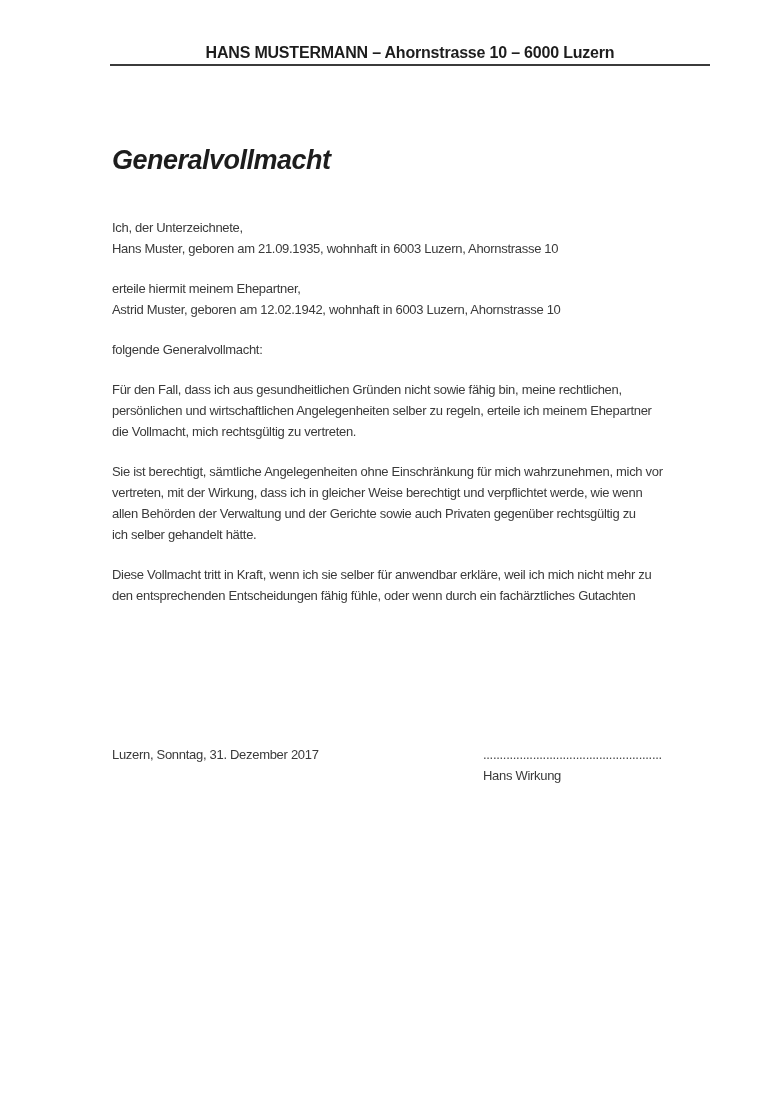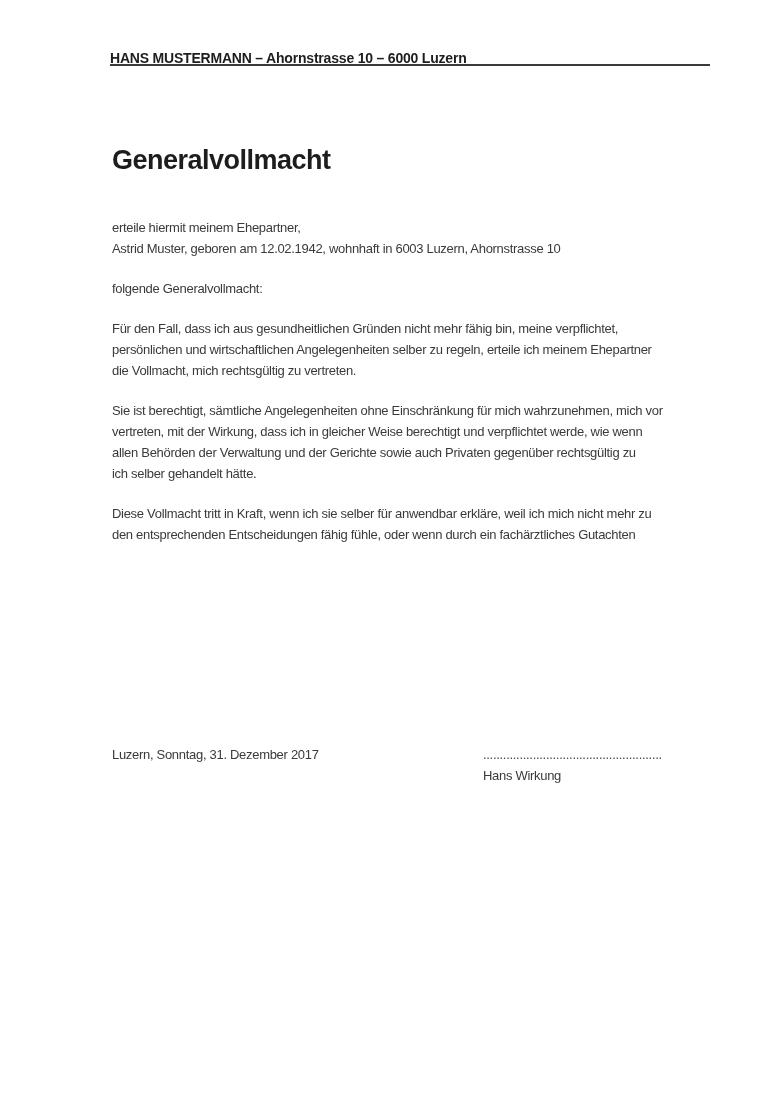--- a/index.html
+++ b/index.html
@@ -8,34 +8,36 @@
     width: 781px; height: 1104px;
     position: relative; overflow: hidden;
     font-family: "Liberation Sans", "DejaVu Sans", sans-serif;
     color: var(--text, #3a3a3a);
   }
   .page {
     position: absolute; inset: 0;
     background: var(--background, #ffffff);
   }
   .letterhead-text {
-    position: absolute; top: 50px; left: 110px; width: 600px;
-    font-size: 14px; font-weight: 700; letter-spacing: -0.2px;
+    position: absolute; top: 44px; left: 110px; width: 600px;
+    text-align: center;
+    font-size: 16px; font-weight: 700; letter-spacing: -0.2px;
     color: var(--heading, #1f1f1f);
     white-space: nowrap;
   }
   .letterhead-rule {
     position: absolute; top: 64px; left: 110px; width: 600px; height: 2px;
     background: var(--rule, #3b3b3b);
   }
   .doc-title {
     position: absolute; top: 145px; left: 112px;
     font-size: 27px; font-weight: 700; letter-spacing: -0.5px;
     color: var(--heading, #1f1f1f);
     white-space: nowrap;
+    font-style: italic;
   }
   .doc-body {
     position: absolute; top: 217px; left: 112px; width: 660px;
     font-size: 13px; line-height: 21px; letter-spacing: -0.3px;
   }
   .para { margin-bottom: 19px; }
   .para:last-child { margin-bottom: 16px; }
   .line { white-space: nowrap; }
   .closing {
     position: absolute; top: 744px; left: 112px; width: 640px; height: 60px;
@@ -52,28 +54,32 @@
 <div class="page">
 
   <div class="letterhead-text">HANS MUSTERMANN – Ahornstrasse 10 – 6000 Luzern</div>
 
   <div class="letterhead-rule"></div>
 
   <h1 class="doc-title">Generalvollmacht</h1>
 
   <div class="doc-body">
       <div class="para">
+        <div class="line">Ich, der Unterzeichnete,</div>
+        <div class="line">Hans Muster, geboren am 21.09.1935, wohnhaft in 6003 Luzern, Ahornstrasse 10</div>
+      </div>
+      <div class="para">
         <div class="line">erteile hiermit meinem Ehepartner,</div>
         <div class="line">Astrid Muster, geboren am 12.02.1942, wohnhaft in 6003 Luzern, Ahornstrasse 10</div>
       </div>
       <div class="para">
         <div class="line">folgende Generalvollmacht:</div>
       </div>
       <div class="para">
-        <div class="line">Für den Fall, dass ich aus gesundheitlichen Gründen nicht mehr fähig bin, meine verpflichtet,</div>
+        <div class="line">Für den Fall, dass ich aus gesundheitlichen Gründen nicht sowie fähig bin, meine rechtlichen,</div>
         <div class="line">persönlichen und wirtschaftlichen Angelegenheiten selber zu regeln, erteile ich meinem Ehepartner</div>
         <div class="line">die Vollmacht, mich rechtsgültig zu vertreten.</div>
       </div>
       <div class="para">
         <div class="line">Sie ist berechtigt, sämtliche Angelegenheiten ohne Einschränkung für mich wahrzunehmen, mich vor</div>
         <div class="line">vertreten, mit der Wirkung, dass ich in gleicher Weise berechtigt und verpflichtet werde, wie wenn</div>
         <div class="line">allen Behörden der Verwaltung und der Gerichte sowie auch Privaten gegenüber rechtsgültig zu</div>
         <div class="line">ich selber gehandelt hätte.</div>
       </div>
       <div class="para">

